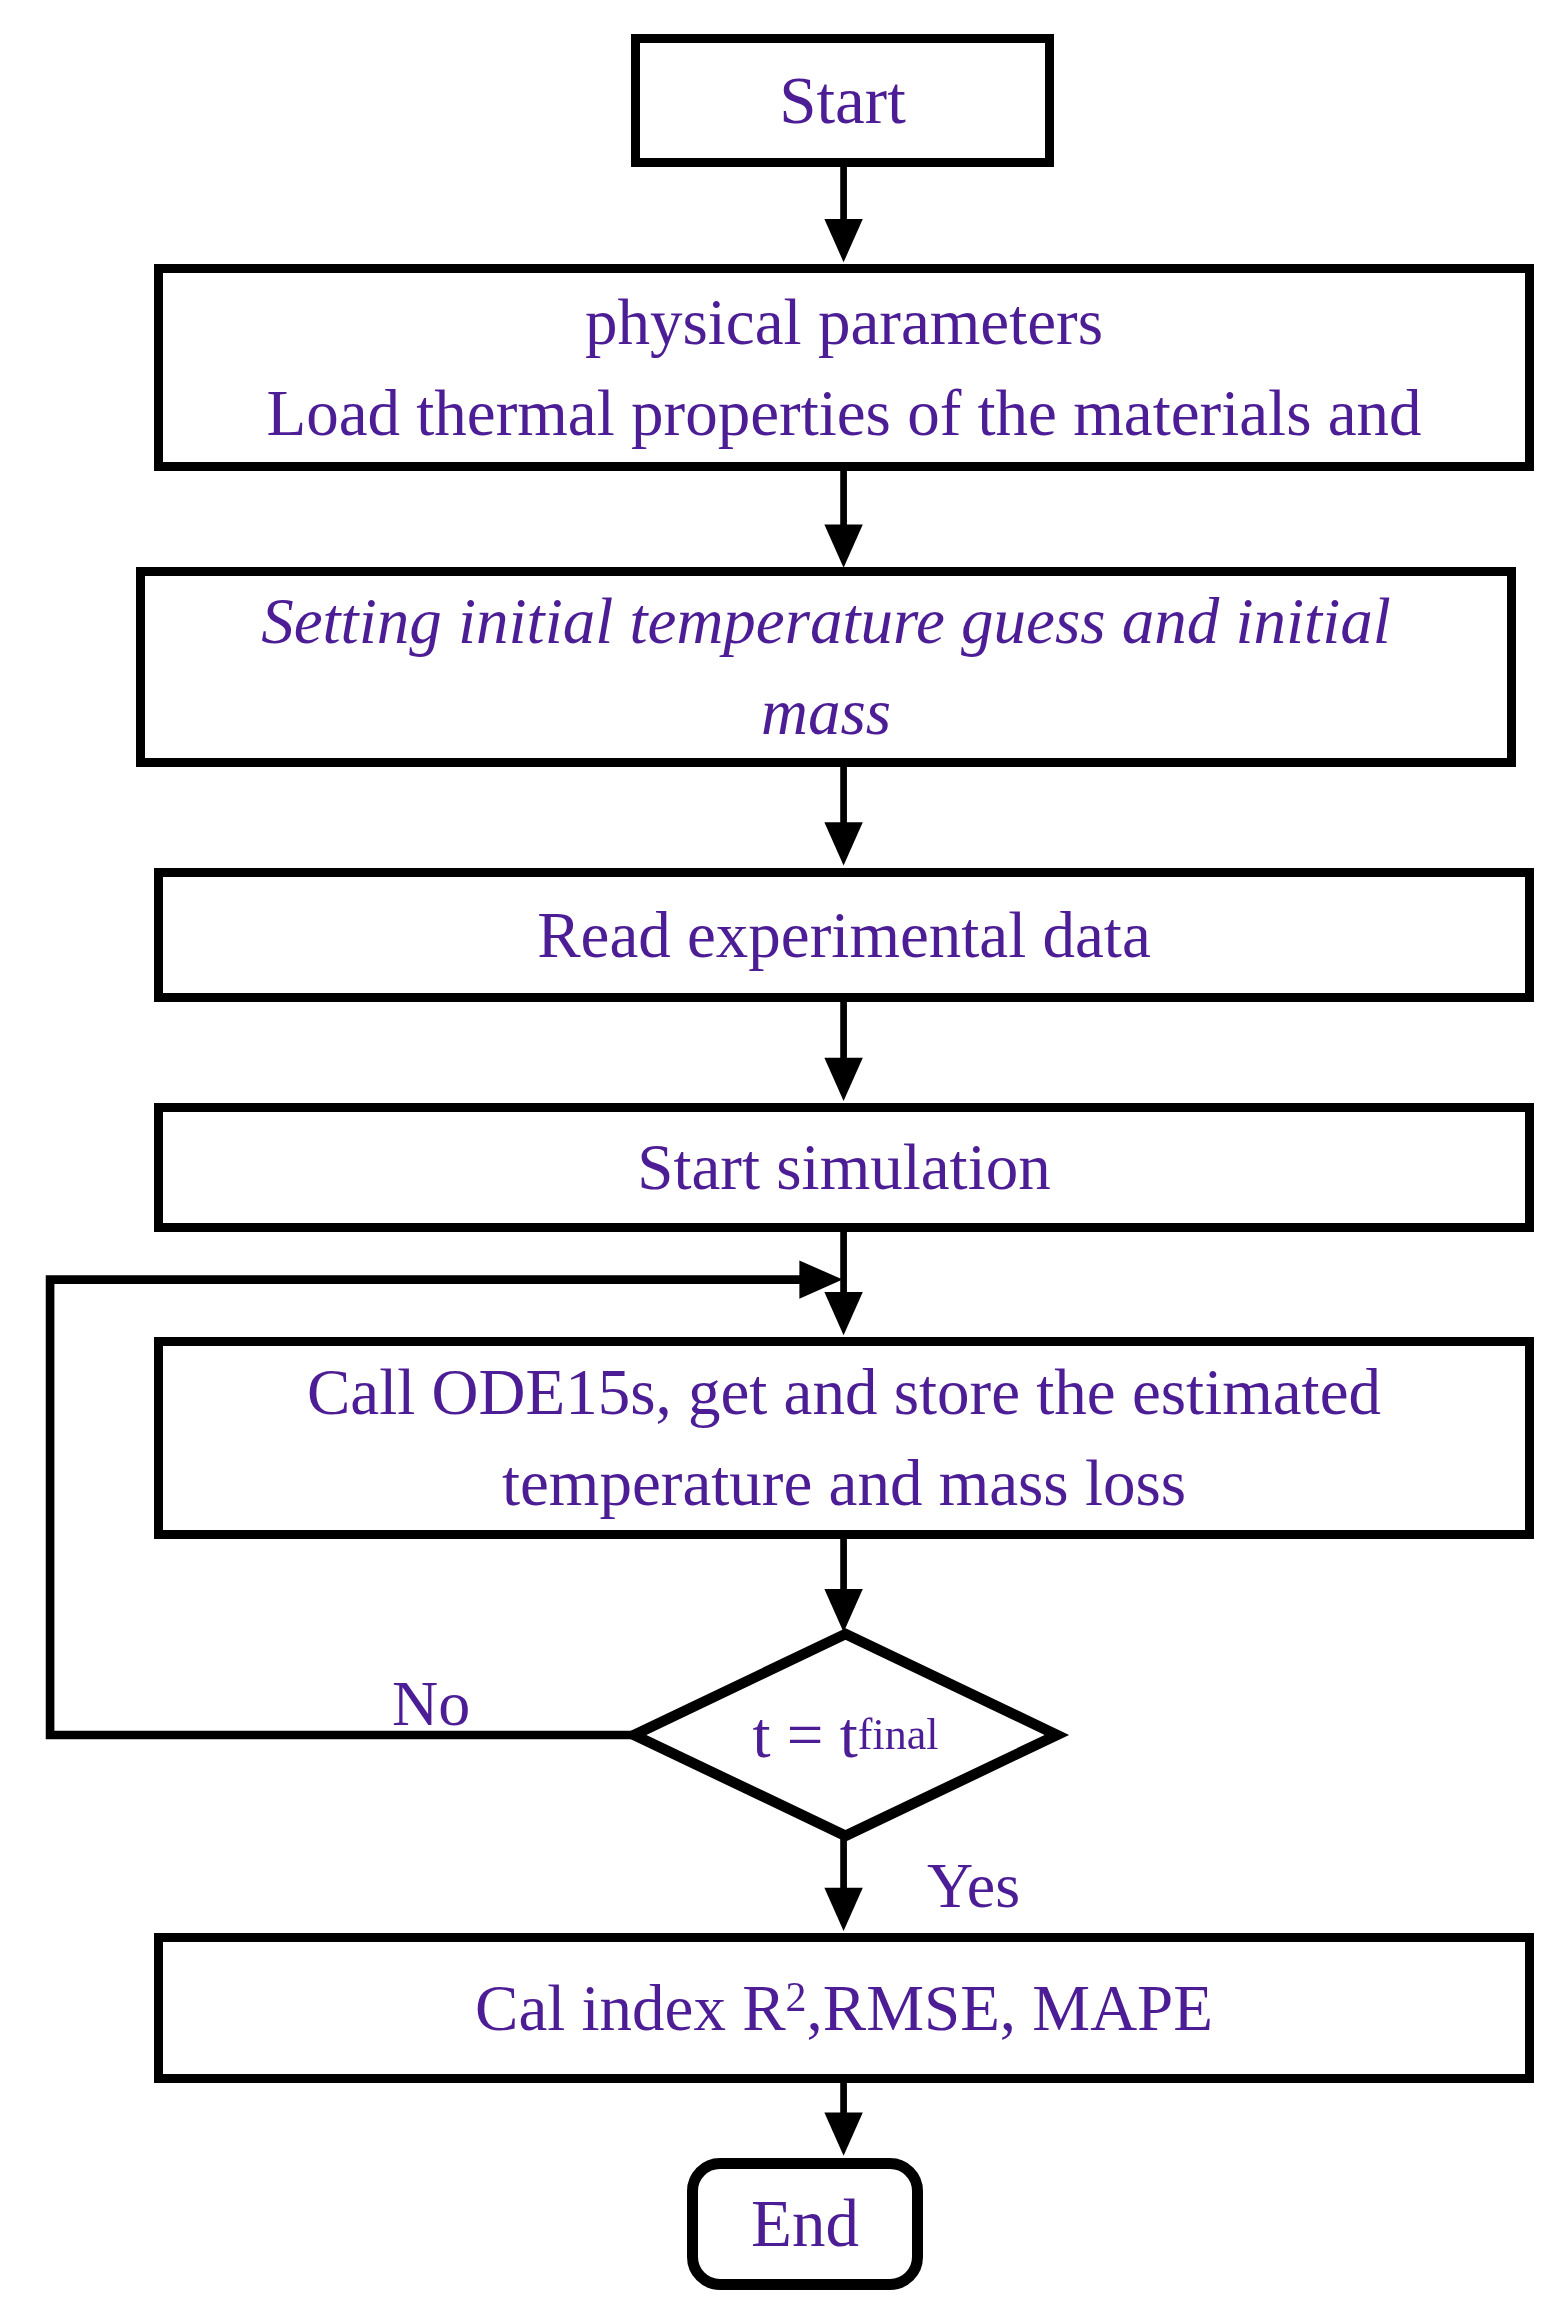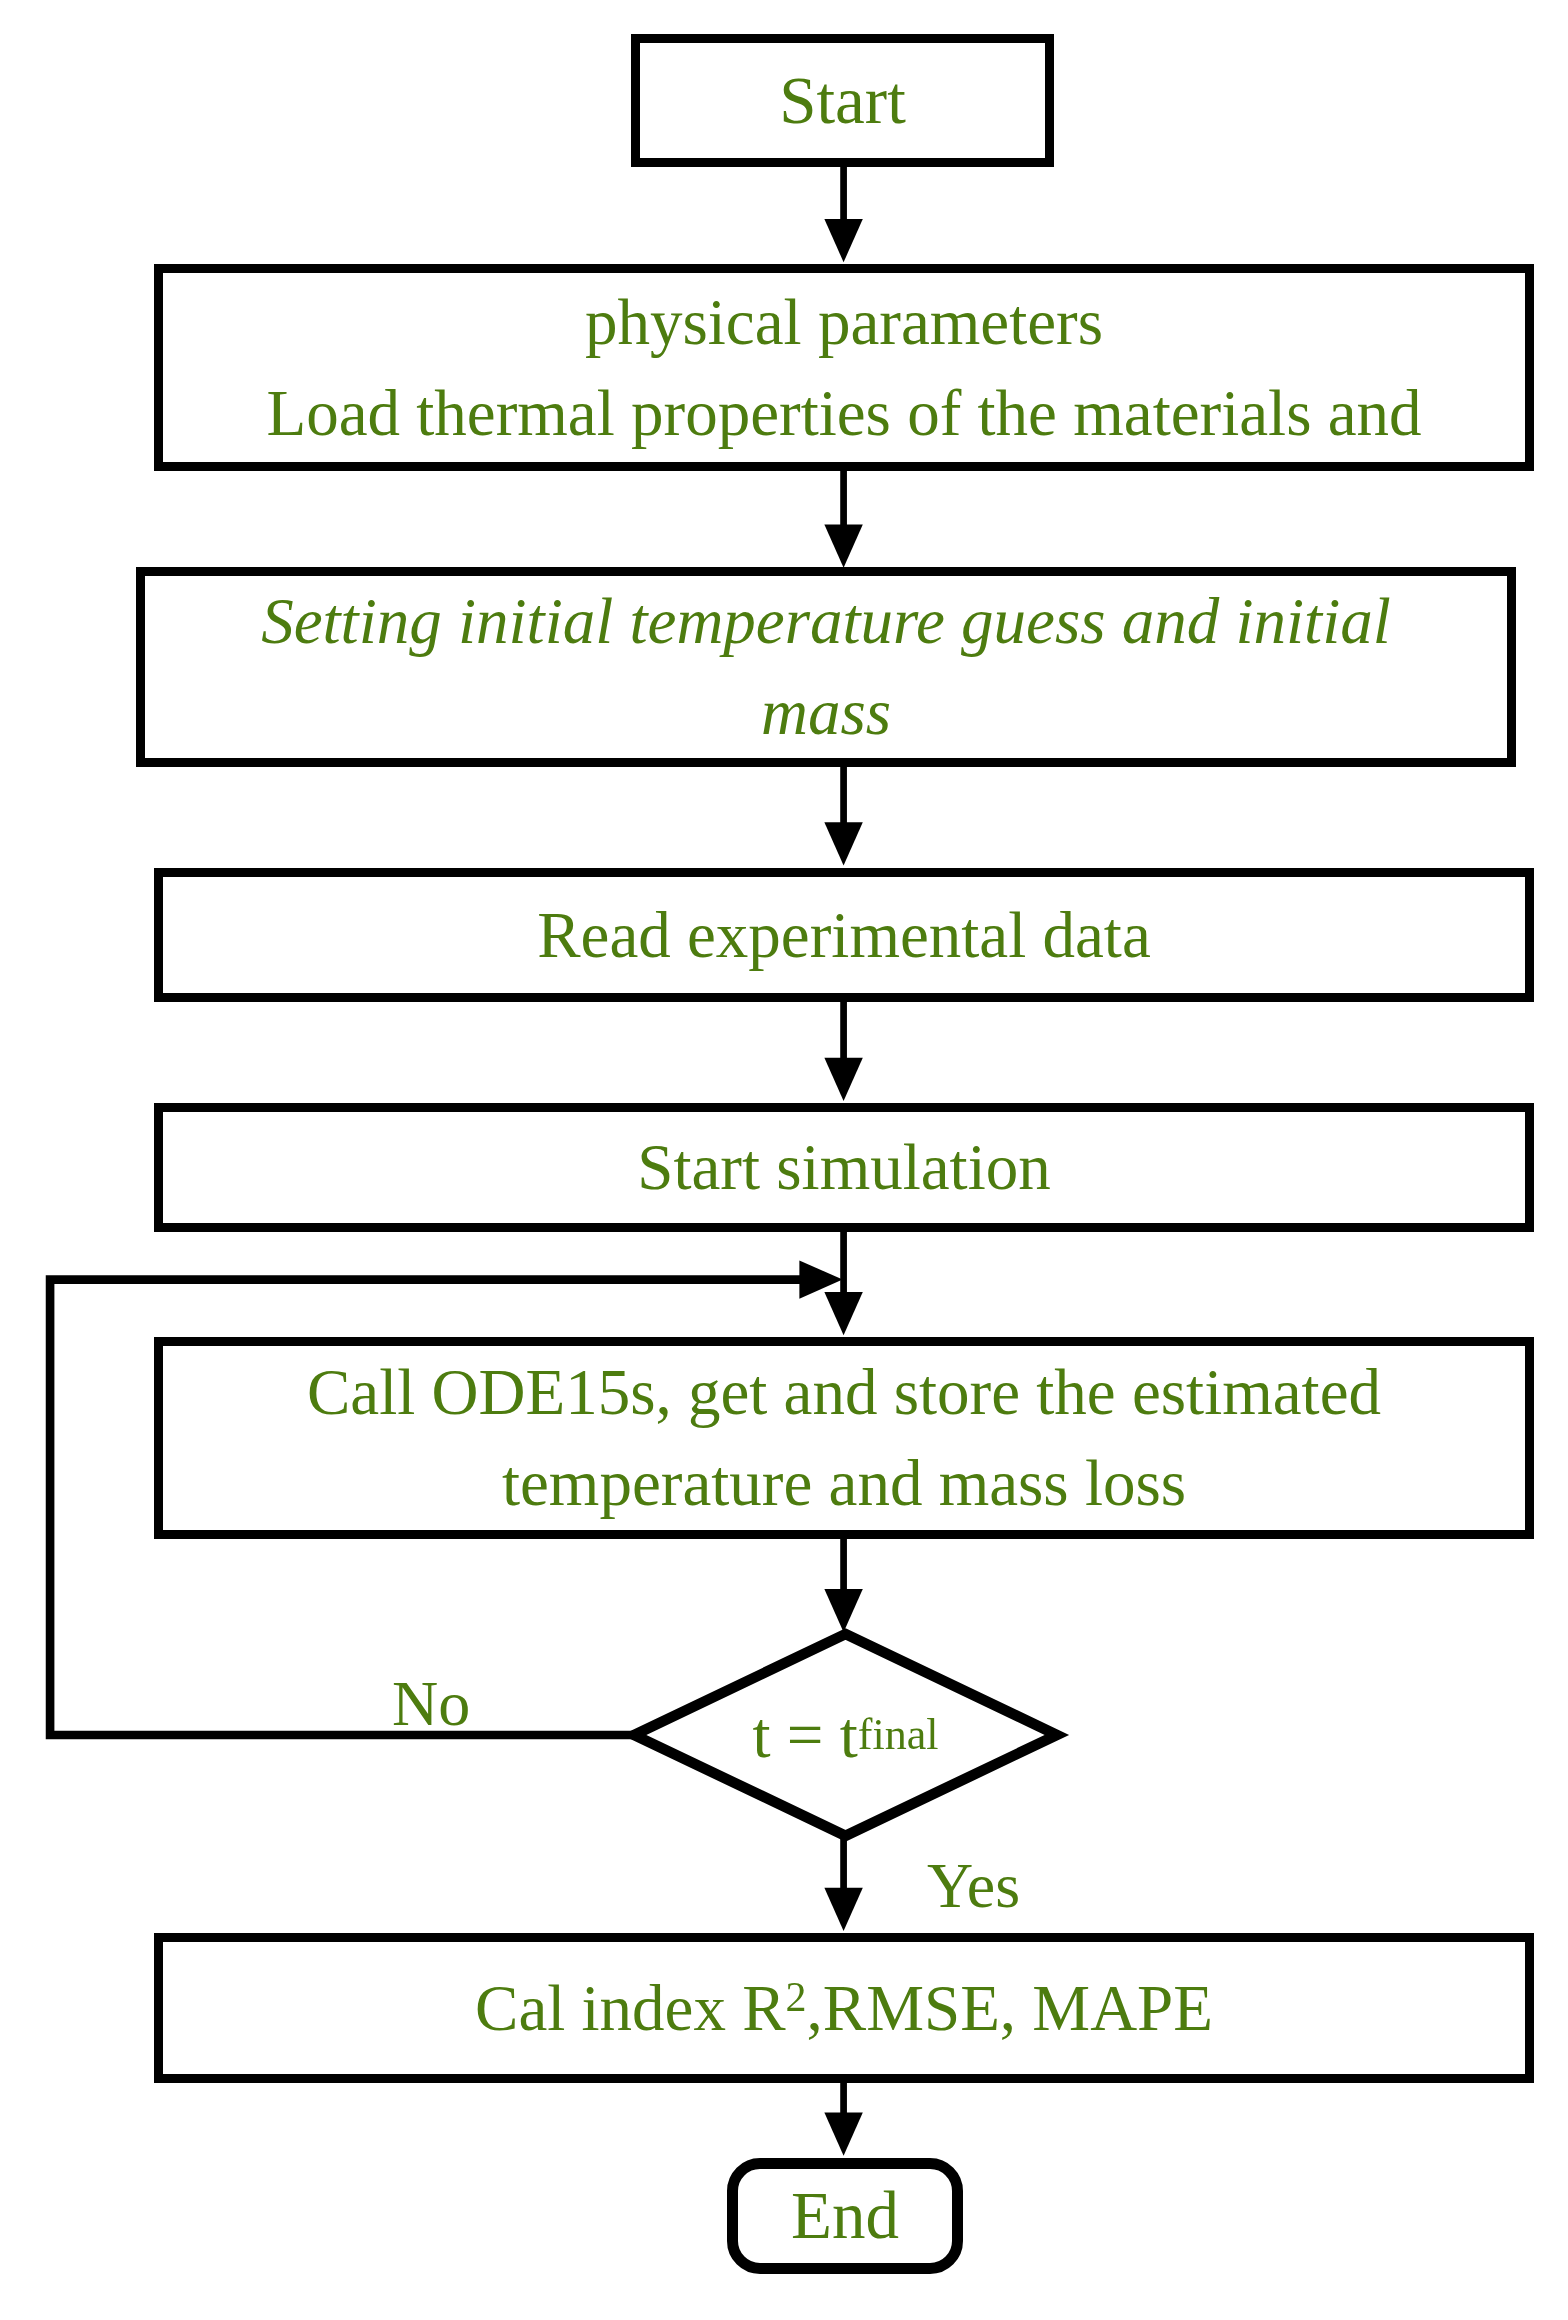--- a/index.html
+++ b/index.html
@@ -2,21 +2,21 @@
 <html><head>
 <meta charset="utf-8">
 <style>
   html, body { margin: 0; padding: 0; background: #ffffff; }
   .canvas {
     position: relative;
     width: 1569px;
     height: 2320px;
     background: #ffffff;
     font-family: "Liberation Serif", "DejaVu Serif", serif;
-    color: #4d7c0f;
+    color: #4c1d95;
     overflow: hidden;
   }
   .connectors {
     position: absolute;
     left: 0; top: 0;
     width: 1569px; height: 2320px;
   }
   .node {
     position: absolute;
     box-sizing: border-box;
@@ -31,21 +31,21 @@
     line-height: 1.4;
   }
   .node .line { white-space: nowrap; }
   .node-start  { left: 631px;  top: 34px;   width: 423px;  height: 133px; font-size: 67px; }
   .node-load   { left: 154px;  top: 264px;  width: 1380px; height: 207px; }
   .node-set    { left: 136px;  top: 567px;  width: 1380px; height: 200px; font-style: italic; }
   .node-read   { left: 154px;  top: 868px;  width: 1380px; height: 134px; }
   .node-sim    { left: 154px;  top: 1103px; width: 1380px; height: 129px; font-family: Liberation Serif, serif; }
   .node-ode    { left: 154px;  top: 1337px; width: 1380px; height: 202px; }
   .node-cal    { left: 154px;  top: 1933px; width: 1380px; height: 150px; }
-  .node-end    { left: 727px;  top: 2158px; width: 236px;  height: 116px;
+  .node-end    { left: 687px;  top: 2158px; width: 236px;  height: 132px;
                  border-width: 11.5px; border-radius: 33px; font-size: 67px; }
   .decision-label {
     position: absolute;
     left: 634px; top: 1634px; width: 423px; height: 202px;
     display: flex; align-items: center; justify-content: center;
     font-size: 65px; line-height: 1;
     background: transparent;
   }
   .sub { font-size: 44px; vertical-align: -0.45em; }
   .sup { font-size: 42px; vertical-align: 0.45em; }

